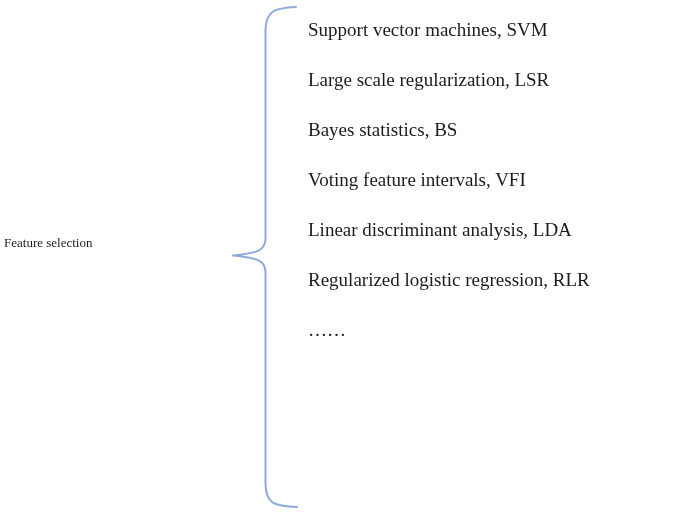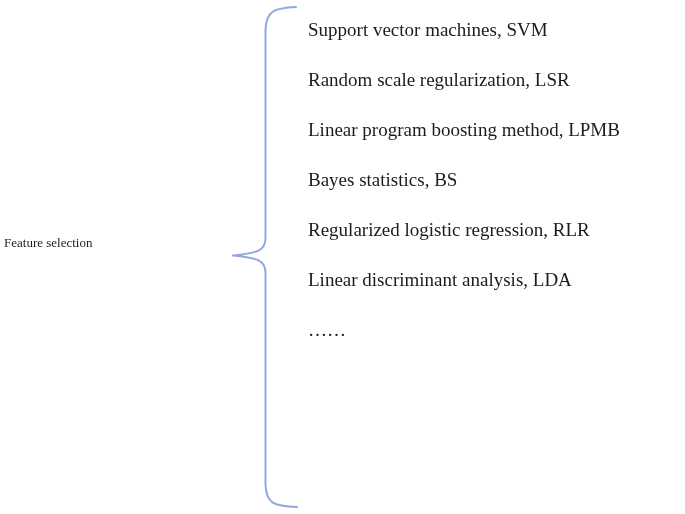--- a/index.html
+++ b/index.html
@@ -60,21 +60,21 @@
              C 274 8 266 11 265.5 30
              L 265.5 238
              C 265.5 250 259 253 233 255.5
              C 259 258 265.5 261 265.5 273
              L 265.5 484
              C 266 504 274 506 297 507" fill="none" stroke-width="2" stroke-linecap="round" stroke-linejoin="round" stroke="#8EAADB"></path>
   </svg>
 
   <div class="algo-list">
     <div class="algo-item">Support vector machines, SVM</div>
-    <div class="algo-item">Random scale regularization, LSR</div>
-    <div class="algo-item">Linear program boosting method, LPMB</div>
+    <div class="algo-item">Large scale regularization, LSR</div>
     <div class="algo-item">Bayes statistics, BS</div>
+    <div class="algo-item">Voting feature intervals, VFI</div>
+    <div class="algo-item">Linear discriminant analysis, LDA</div>
     <div class="algo-item">Regularized logistic regression, RLR</div>
-    <div class="algo-item">Linear discriminant analysis, LDA</div>
     <div class="algo-item">……</div>
   </div>
 
 </div>
 
 </body></html>

